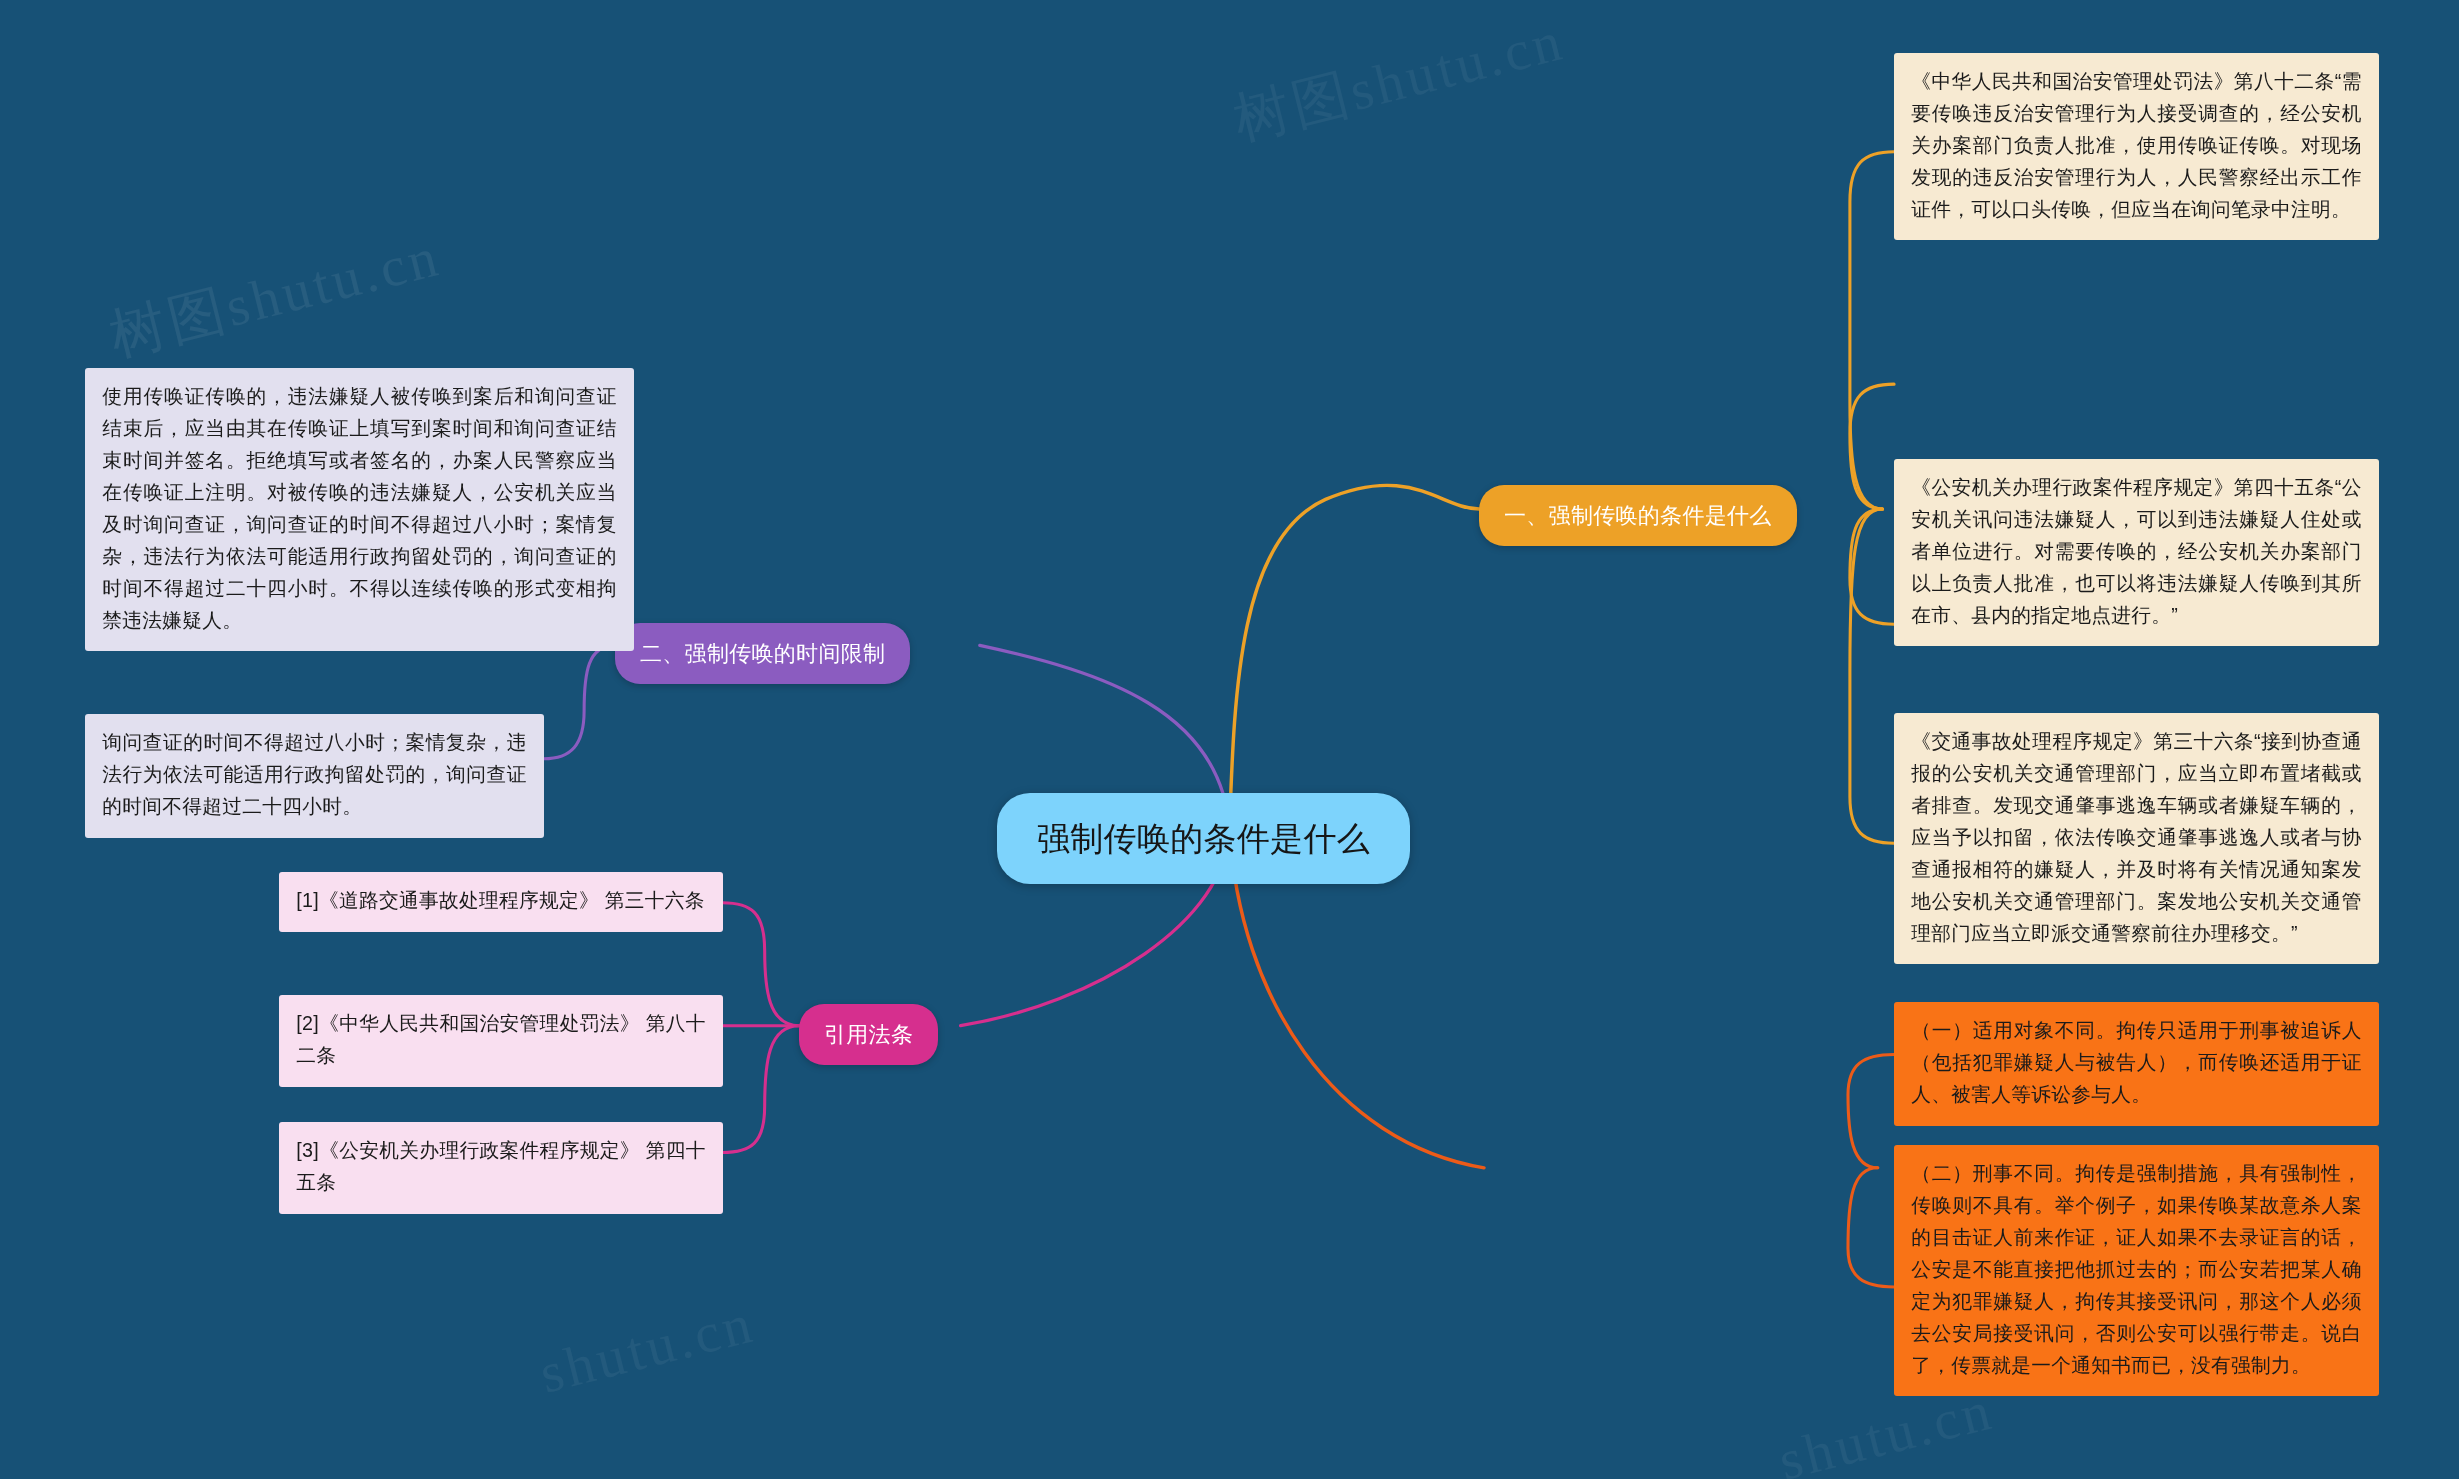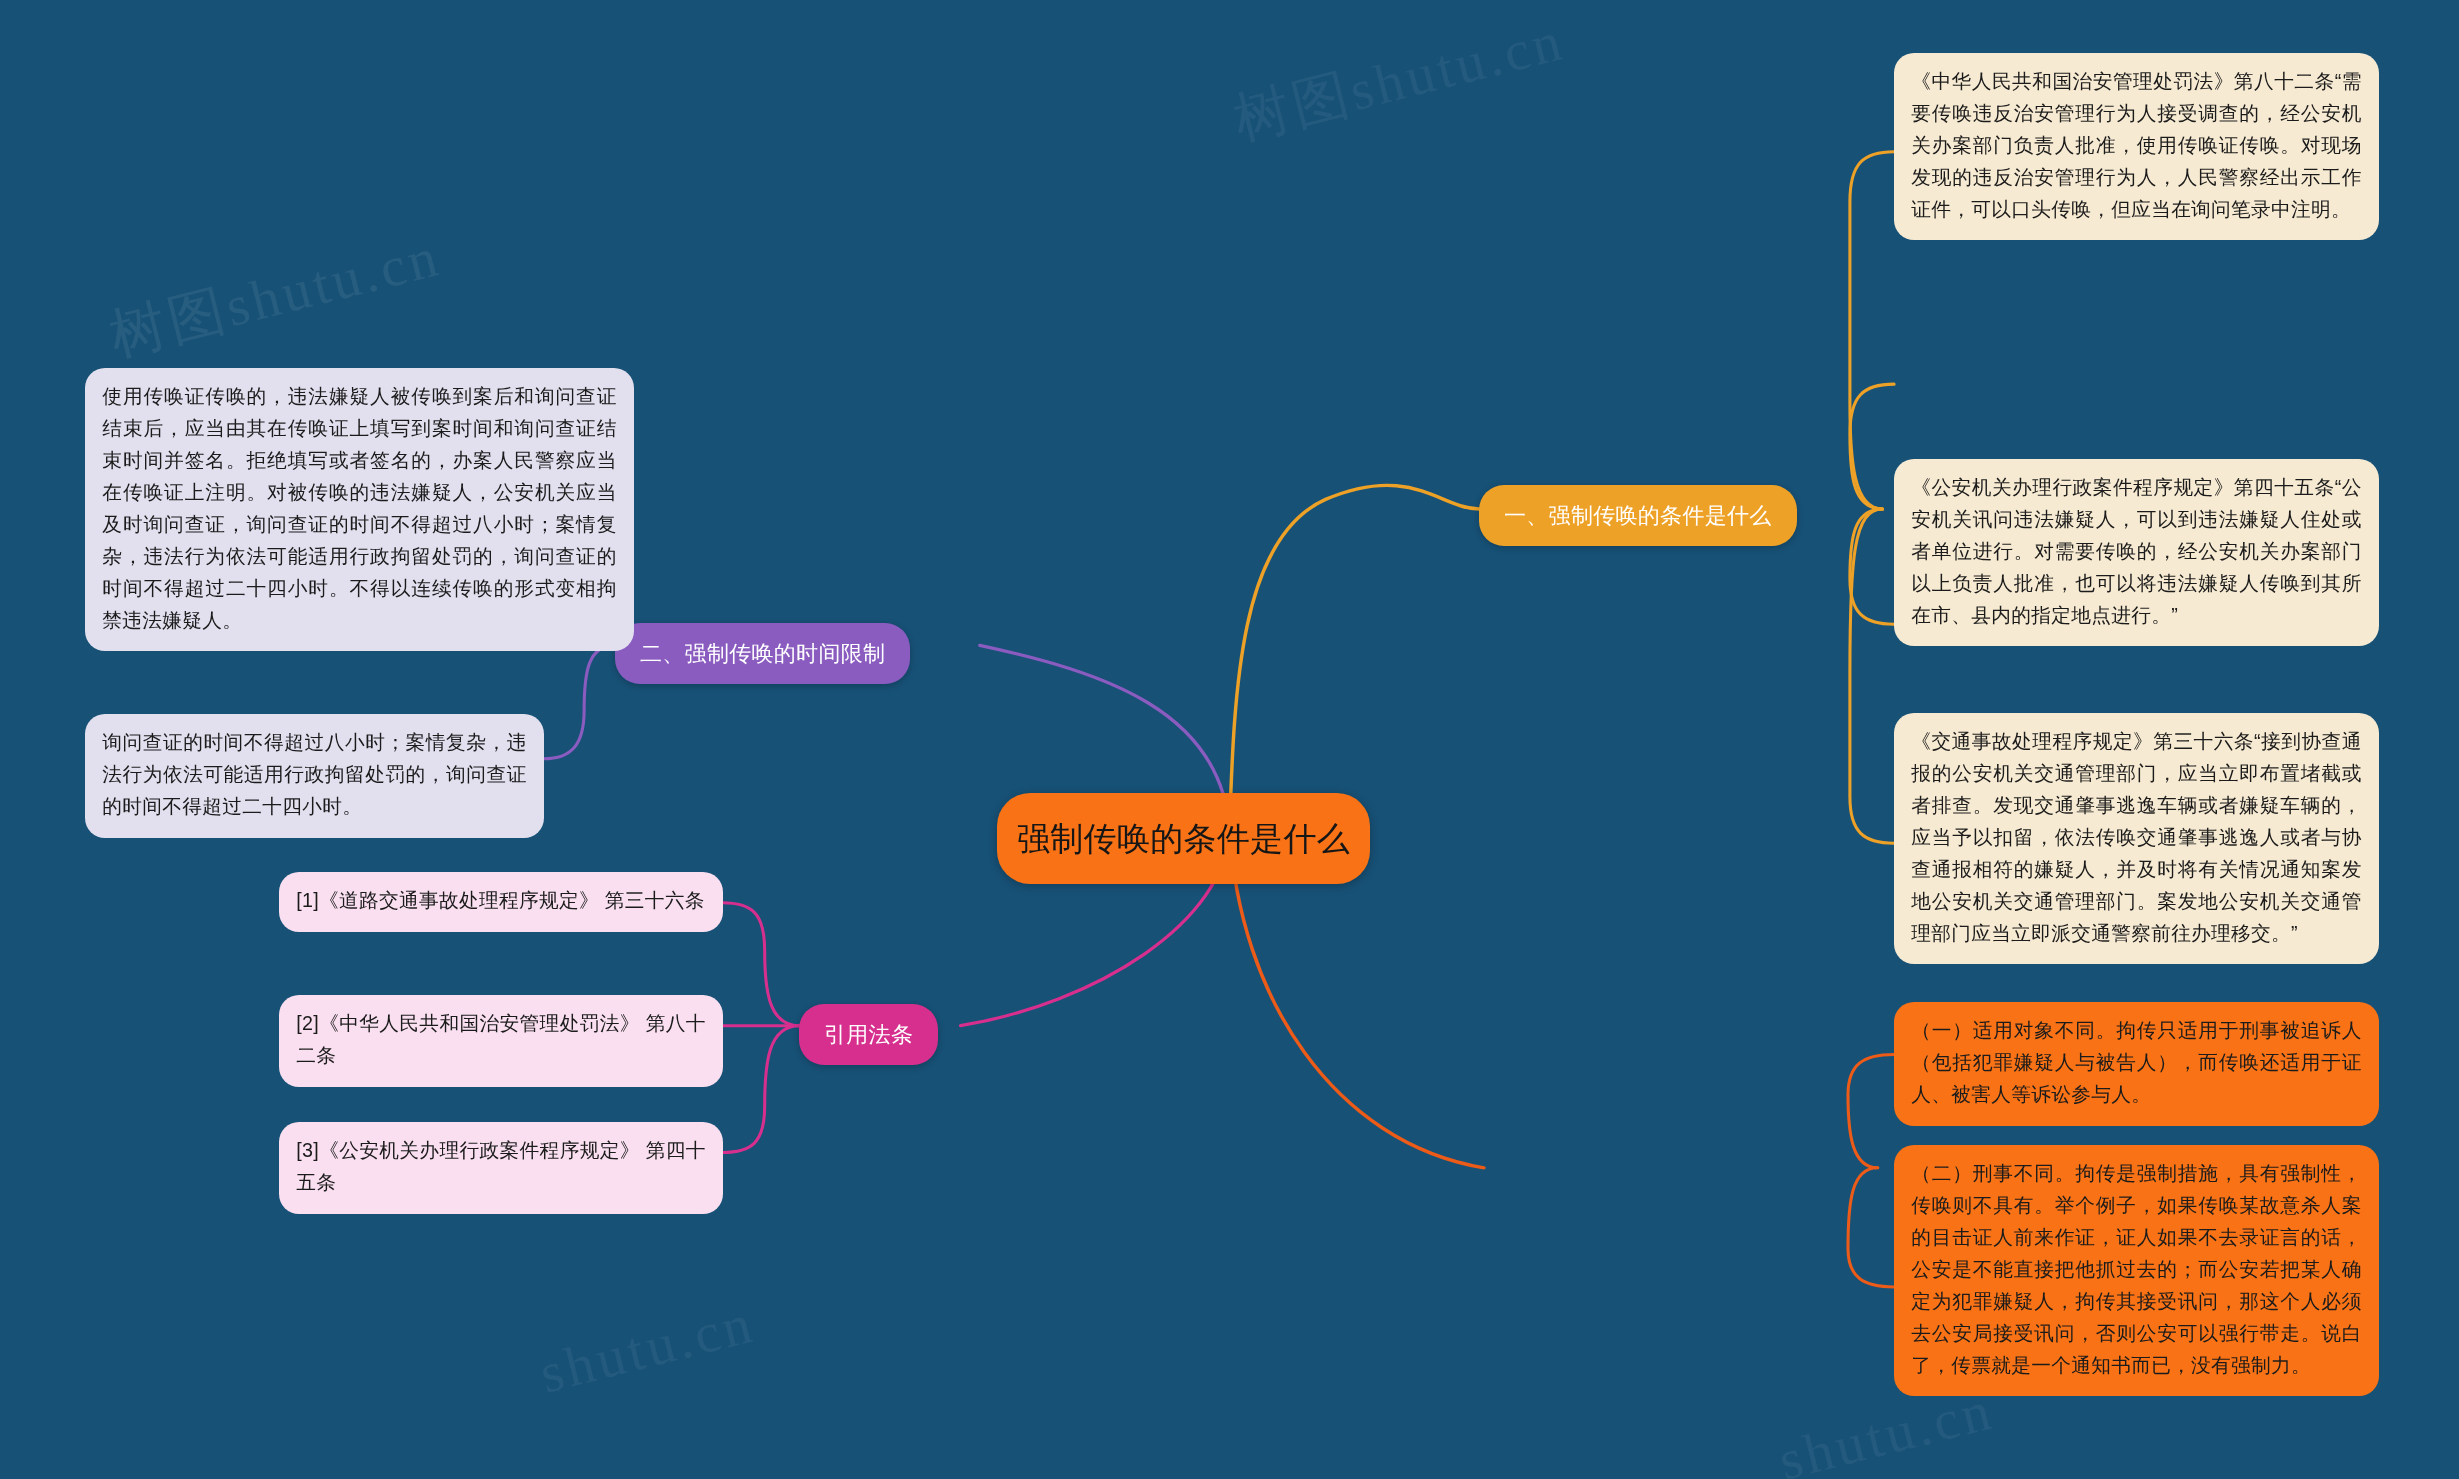--- a/index.html
+++ b/index.html
@@ -28,37 +28,37 @@
   }
   .wm2 { color: rgba(255,255,255,0.055); }
 
   
   #links { position: absolute; left:0; top:0; width:2459px; height:1479px; }
 
   
   .node {
     position: absolute;
     box-sizing: border-box;
-    border-radius: 20px;
+    border-radius: 3px;
     line-height: 1.62;
     letter-spacing: 0.3px;
   }
   .leaf {
     padding: 13.4px 17.3px 14.4px 17.3px;
     font-size: 19.7px;
     color: #1b1b1b;
     text-align: justify;
     text-justify: inter-ideograph;
   }
 
   
   .root {
-    background: #f97316;
+    background: #7dd3fc;
     border-radius: 33px;
-    padding: 19px 20px;
+    padding: 19px 40px;
     font-size: 33px;
     color: #161616;
     white-space: nowrap;
     box-shadow: 0 1.9px 9.6px rgba(0,0,0,0.25);
   }
 
   
   .pill {
     border-radius: 25px;
     padding: 12.5px 25px;

